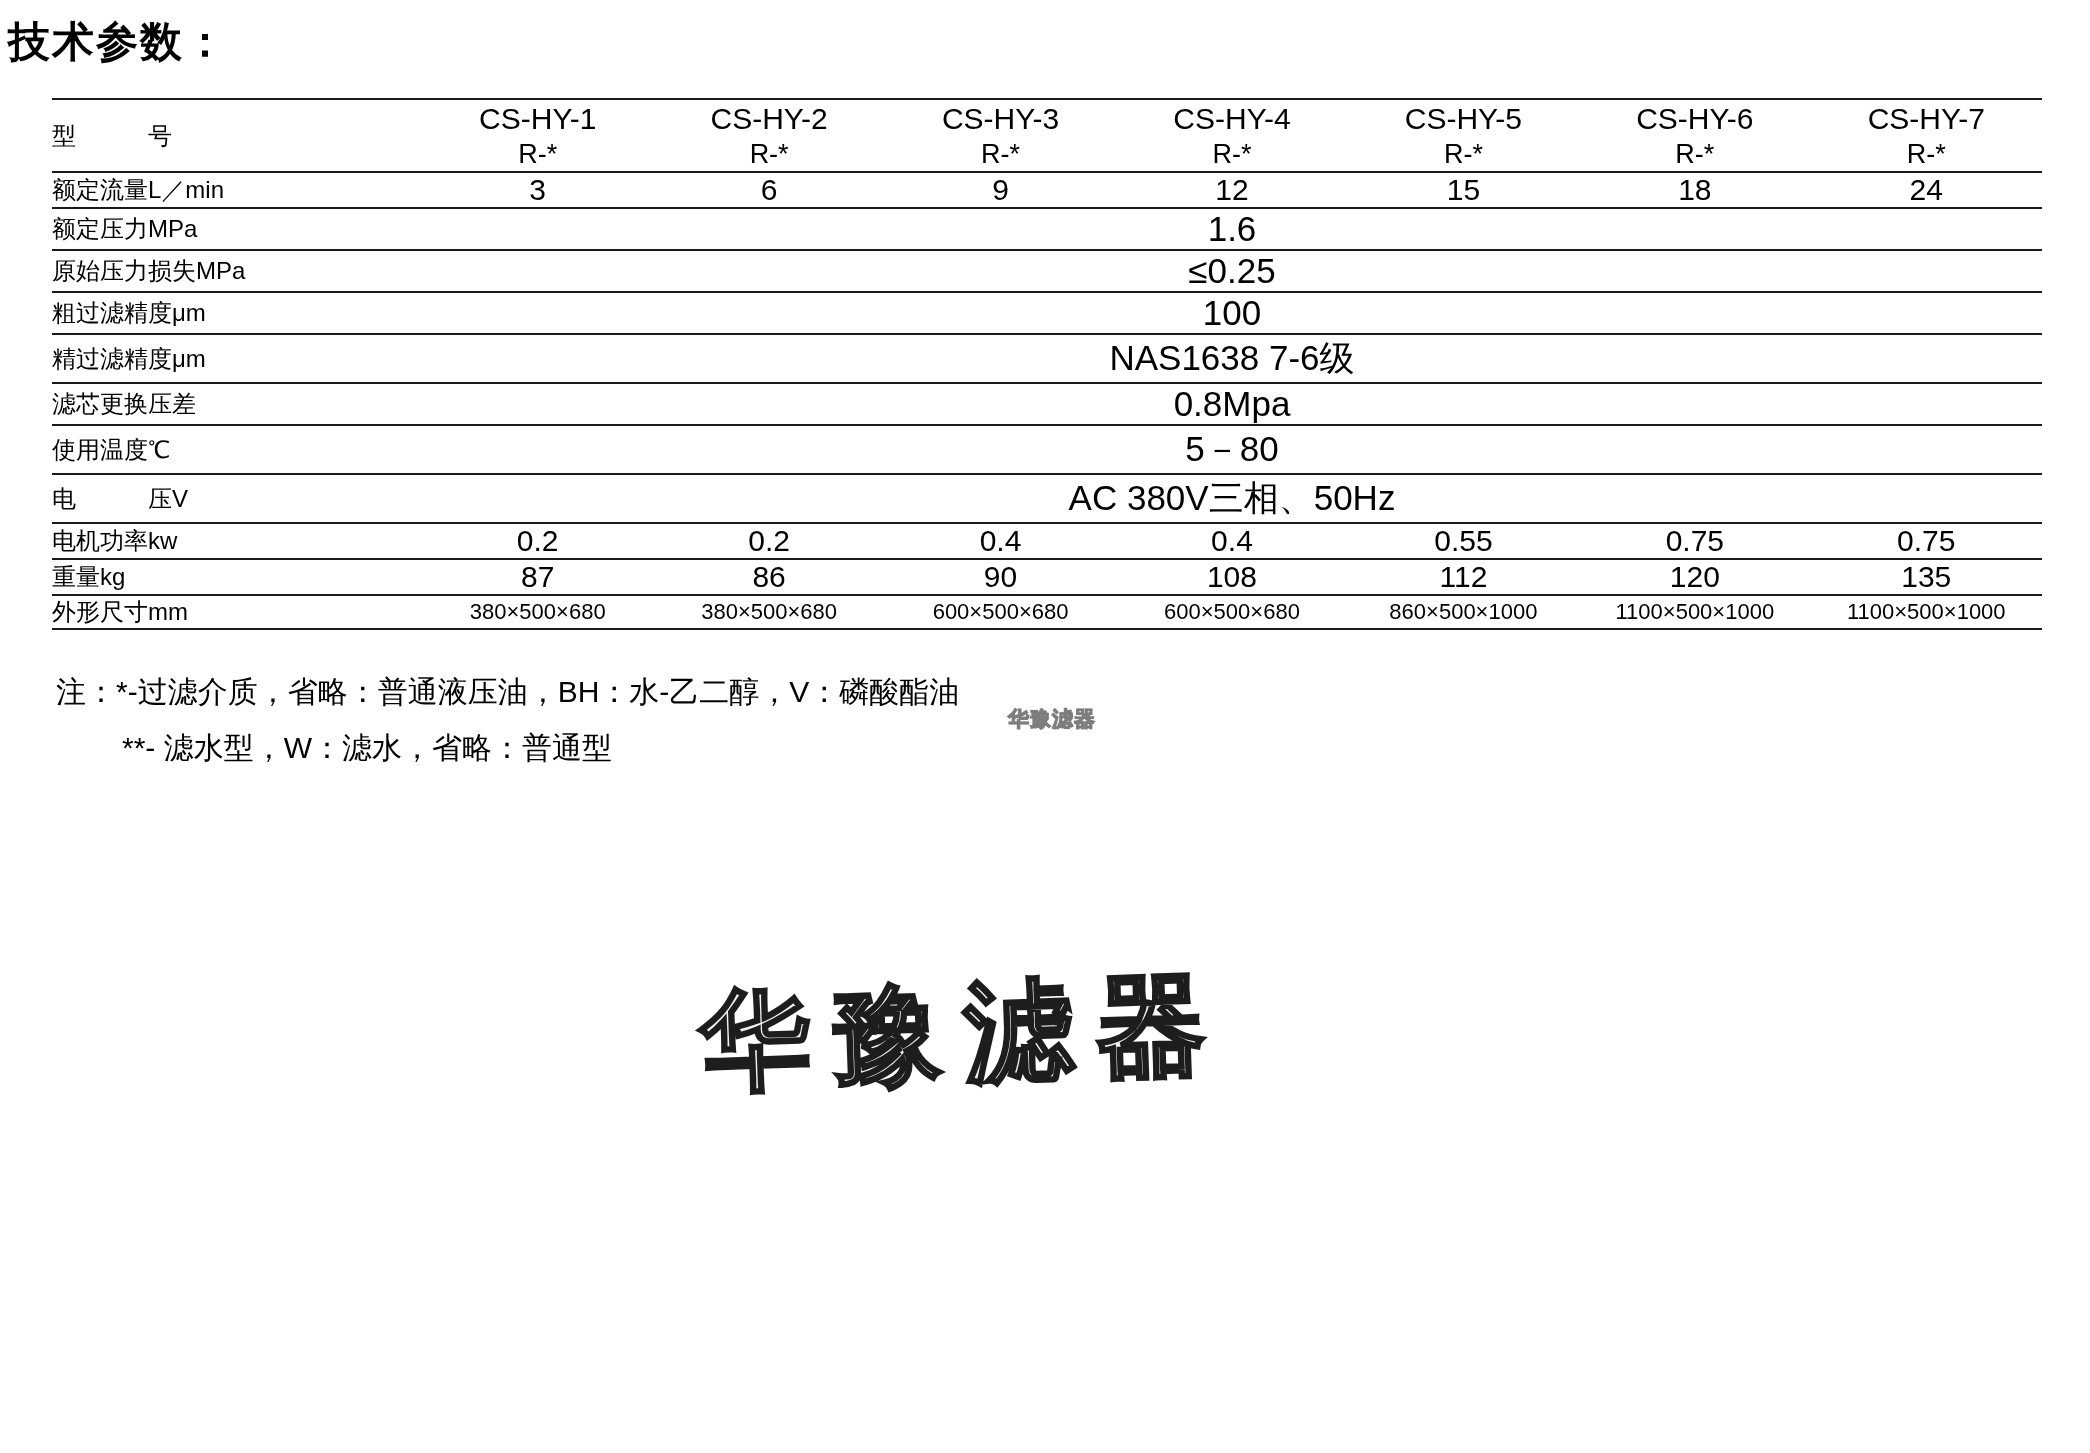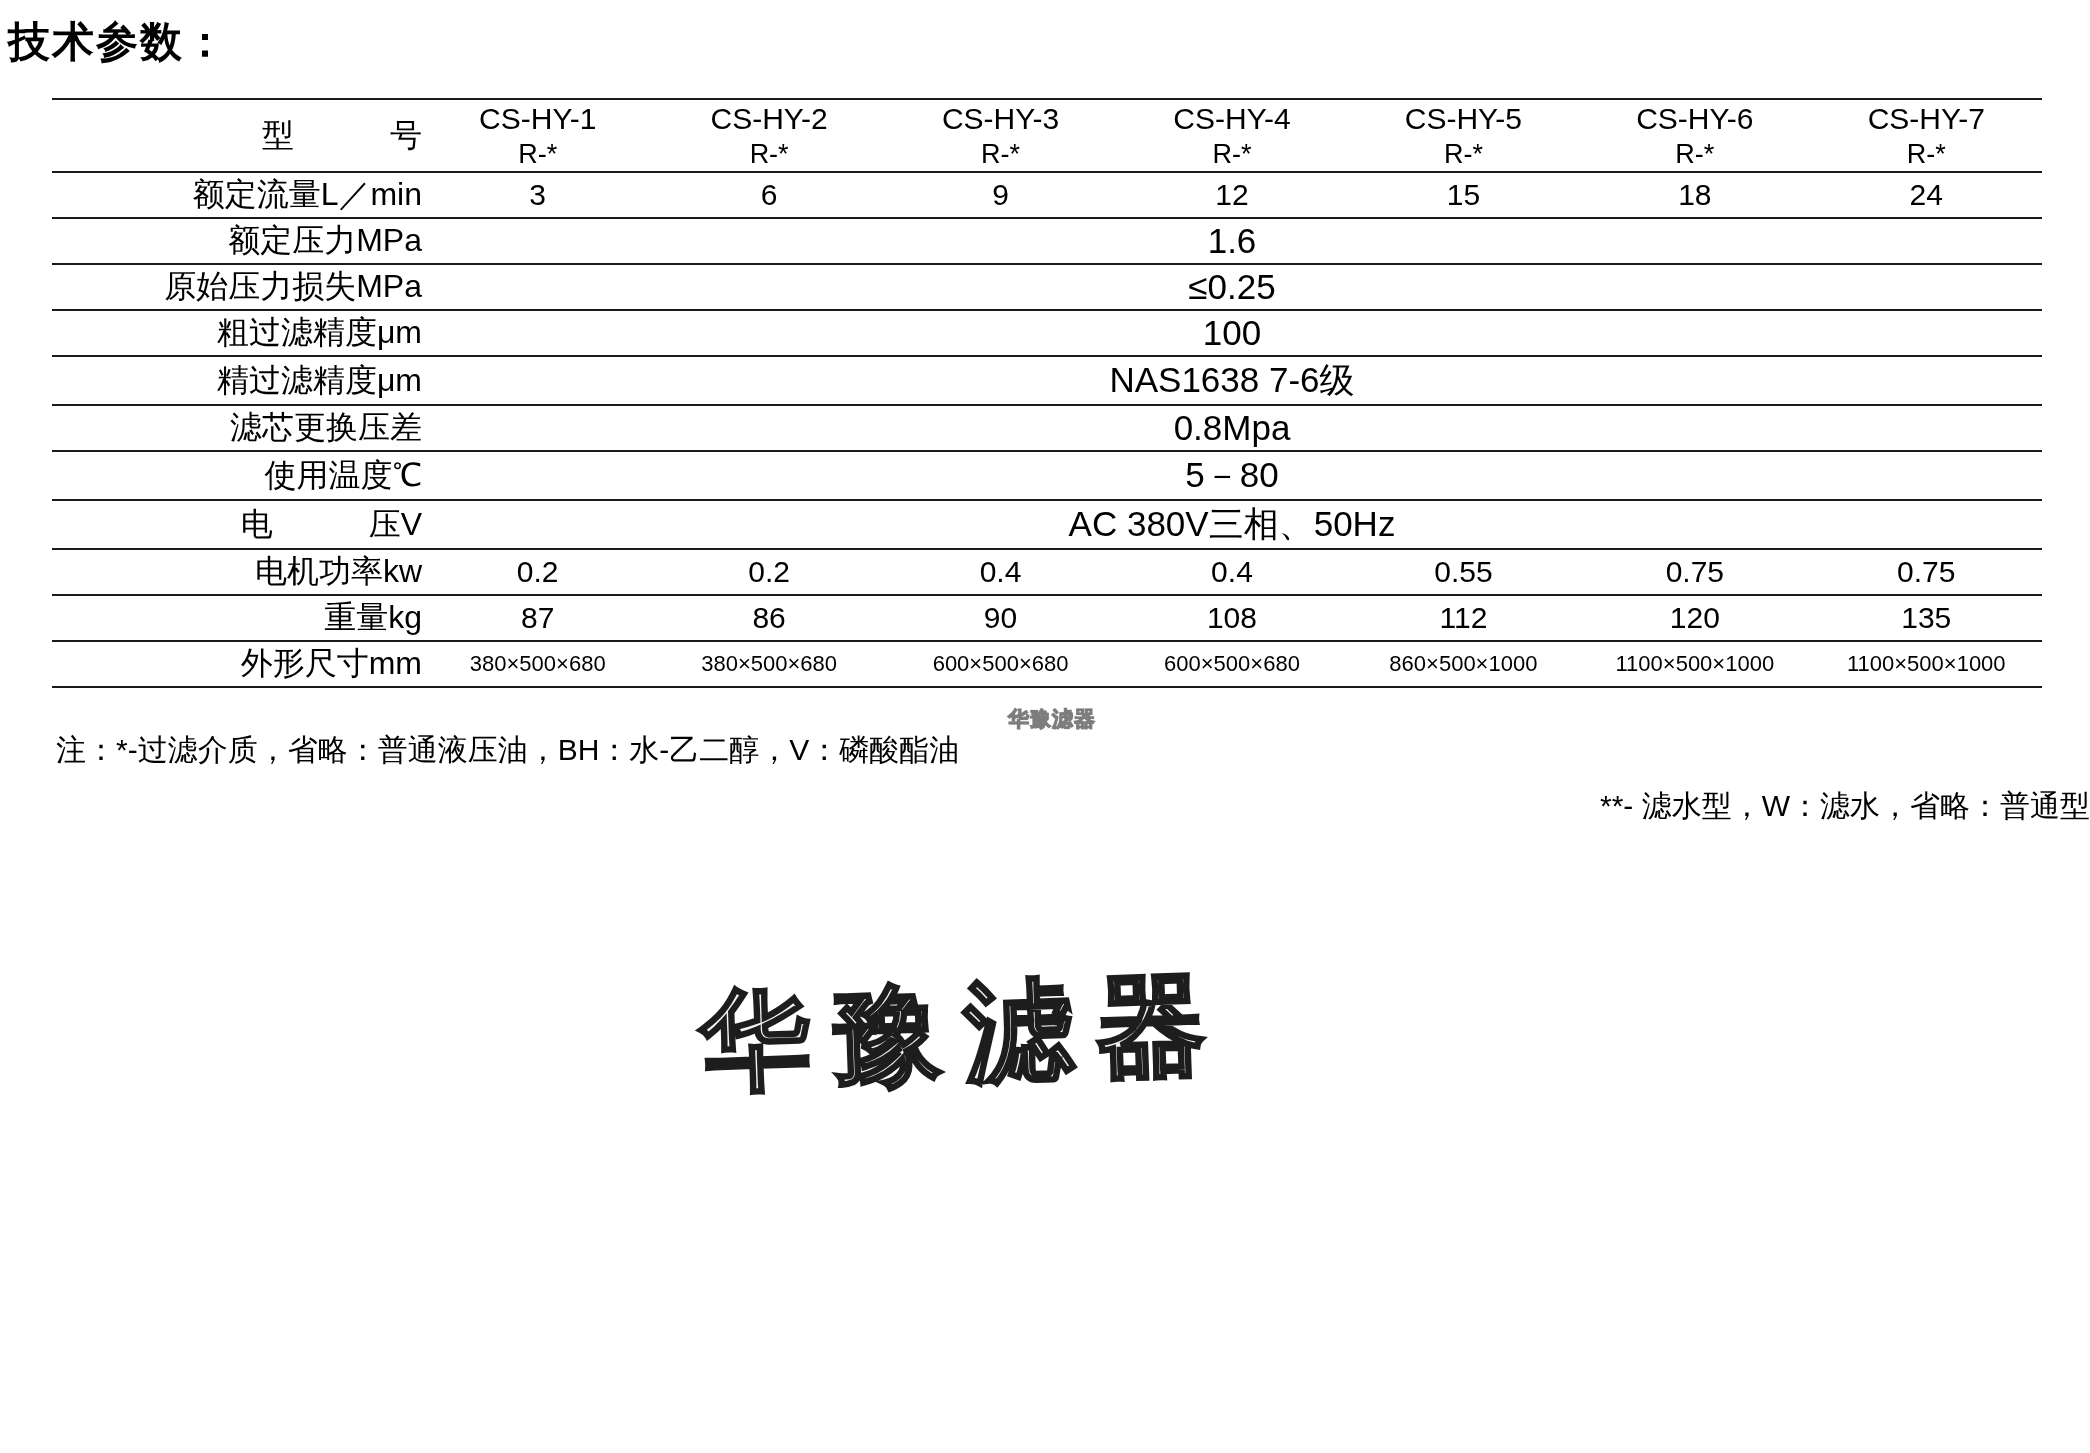--- a/index.html
+++ b/index.html
@@ -44,23 +44,23 @@
   }
   table.spec tr td {
     border-bottom: 2px solid #1a1a1a;
     border-top: none;
   }
   table.spec tr:first-child td {
     border-top: 2px solid #1a1a1a;
   }
   td.label {
     width: 370px;
-    font-size: 32px;
+    font-size: 24px;
     padding: 16px 6px 16px 14px;
-    text-align: right;
+    text-align: left;
     white-space: nowrap;
   }
   td.model {
     text-align: center;
     font-size: 30px;
     font-family: Liberation Sans, sans-serif;
     padding: 10px 0 12px 0;
     line-height: 1.25;
     white-space: nowrap;
   }
@@ -89,21 +89,20 @@
     display: block;
     font-size: 27px;
   }
   .notes {
     margin: 34px 0 0 56px;
     font-size: 30px;
     line-height: 1.85;
   }
   .notes .n2 {
     padding-left: 66px;
-    text-align: right;
   }
   .wm {
     position: absolute;
     pointer-events: none;
     font-weight: bold;
     color: #f2f2f2;
     -webkit-text-stroke: 3px #1d1d1d;
     text-shadow: 0 0 1px #000;
   }
   .wm-big {

